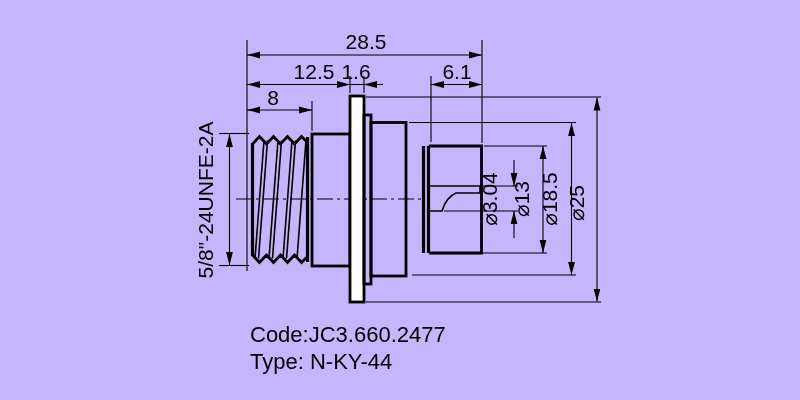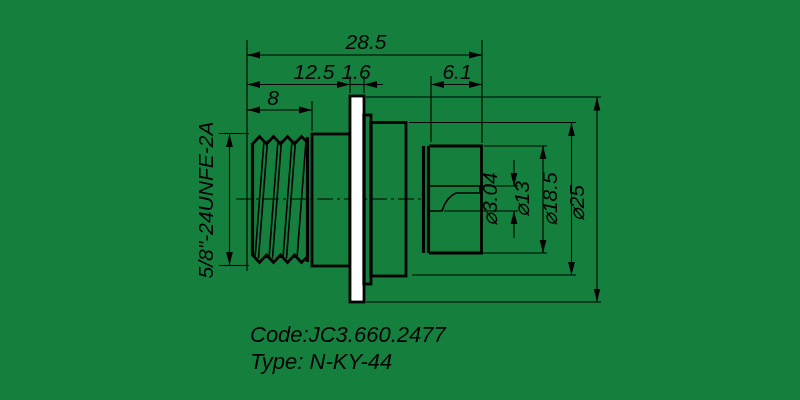--- a/index.html
+++ b/index.html
@@ -1,19 +1,18 @@
 <!DOCTYPE html>
 <html><head>
 <meta charset="utf-8">
 <style>
   html,body{margin:0;padding:0;background:#ffffff;}
   .canvas{
-    position:relative;width:800px;height:400px;background:#15803d;overflow:hidden;
+    position:relative;width:800px;height:400px;background:#c4b5fd;overflow:hidden;
     font-family:"Liberation Sans", sans-serif;
-    font-style:italic;
   }
   svg{display:block;}
   .thick{stroke:#000;stroke-width:2.8;fill:none;stroke-linejoin:miter;}
   .thick3{stroke:#000;stroke-width:3.2;fill:none;}
   .mid{stroke:#000;stroke-width:1.6;fill:none;}
   .thin{stroke:#000;stroke-width:1.1;fill:none;}
   .cline{stroke:#000;stroke-width:1;fill:none;stroke-dasharray:16 4 3 4;}
   .dimtxt{font-family:"Liberation Sans", sans-serif;font-size:21px;fill:#000;}
   .bodytxt{font-family:"Liberation Sans", sans-serif;font-size:22px;fill:#000;}
   .whitefill{fill:#fff;stroke:#000;stroke-width:2.8;}

